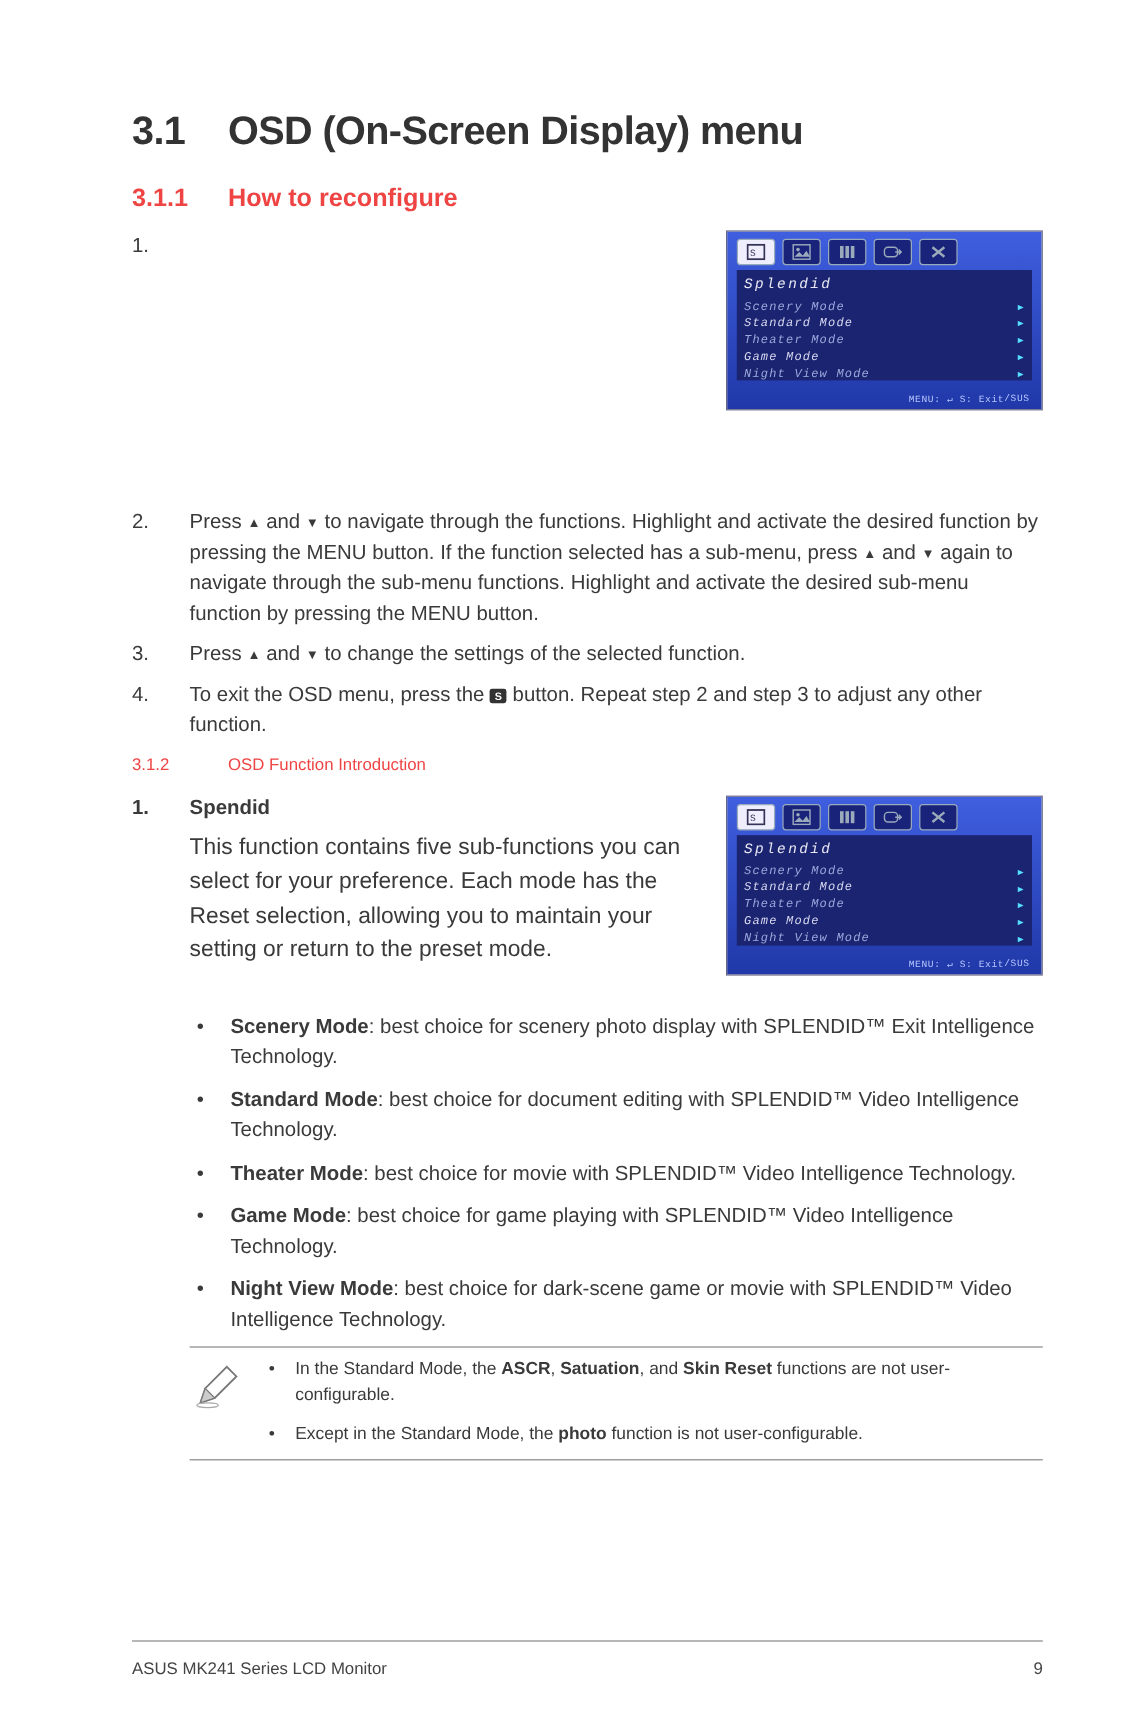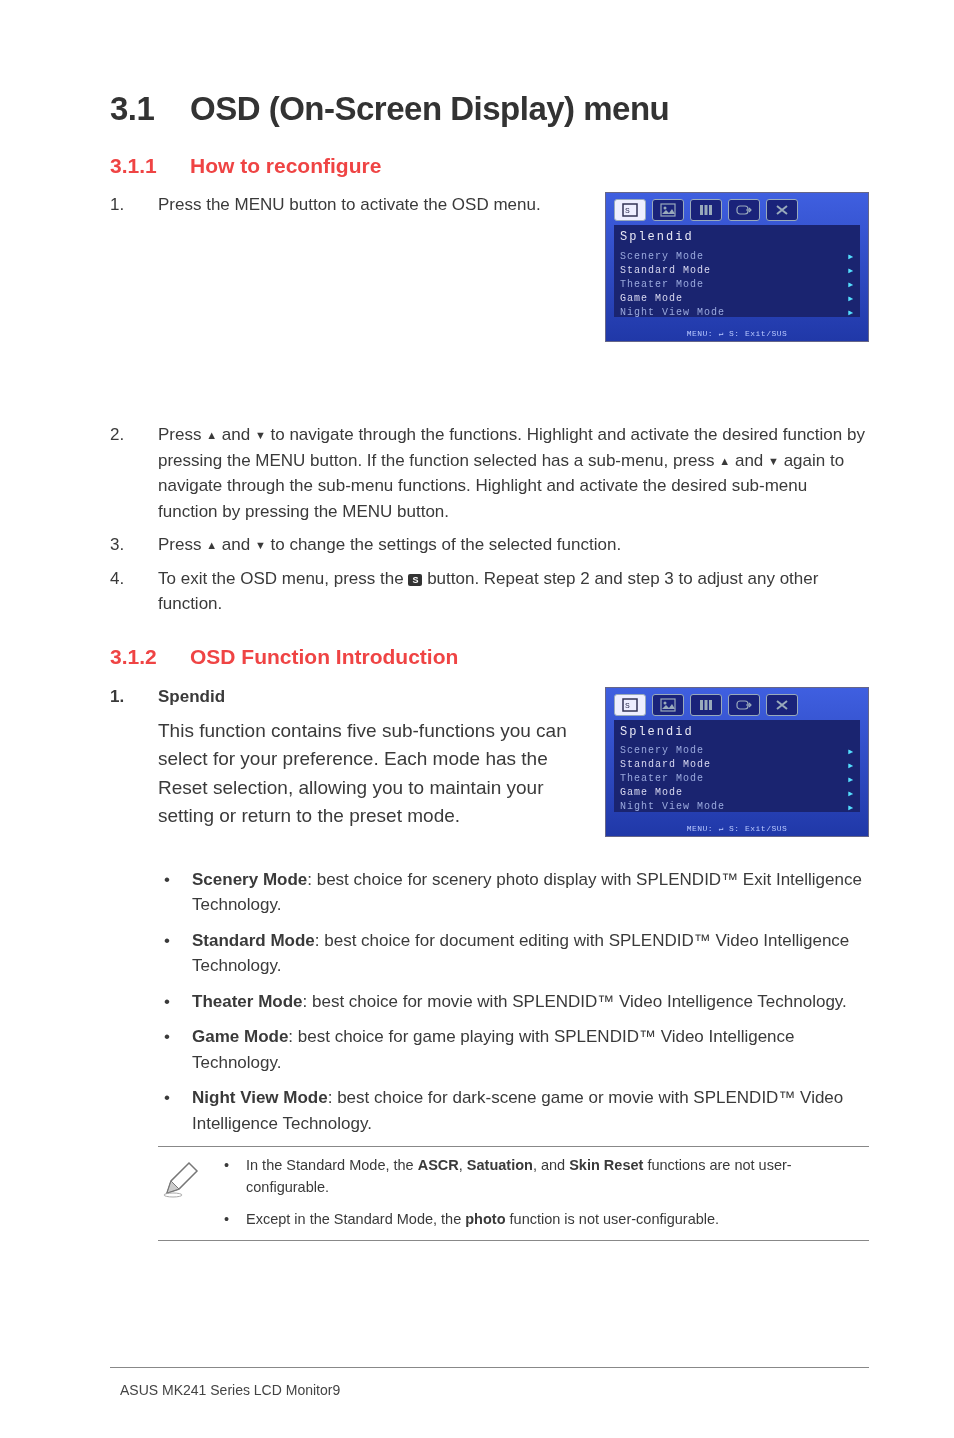--- a/index.html
+++ b/index.html
@@ -39,67 +39,66 @@
     background: linear-gradient(#3f5fe0,#2038a8);
     border: 1px solid #668;
     position: relative;
     font-family: 'Courier New', monospace;
     color:#fff;
   }
   .osd-tabs { display:flex; gap:6px; padding:6px 8px 4px 8px;}
   .osd-tab { width:32px; height:22px; background:#1a237a; border:1px solid #9ab; border-radius:3px; display:flex; align-items:center; justify-content:center;}
   .osd-tab.active { background:#eef; }
   .osd-tab svg { width:16px; height:14px; }
-  .osd-body { background:#1a2470; margin:0 8px; padding:4px 6px; height:92px; font-size:10px; line-height:1.4; color:#9aa9dd; letter-spacing:1px; position:relative;}
+  .osd-body { background:#1a2470; margin:0 8px; padding:4px 6px; height:92px; font-size:10px; line-height:1.4; color:#9aa9dd; letter-spacing:1px; position:relative;font-style:italic;}
   .osd-body .title { color:#e8e8f5; font-size:12px; letter-spacing:2px; margin-bottom:4px;}
   .osd-body .line { display:flex; justify-content:space-between; align-items:center;}
   .osd-body .line .tri { color:#55e0ff; font-size:8px;}
   .osd-body .hl { color:#d8d8f0;}
-  .osd-foot { position:absolute; bottom:3px; left:10px; right:10px; font-size:8px; color:#b8c8ff; letter-spacing:0.5px; display:flex; justify-content:center;}
+  .osd-foot { position:absolute; bottom:3px; left:10px; right:10px; font-size:8px; color:#b8c8ff; letter-spacing:0.5px; display:flex; justify-content:flex-end;}
   .second-block ol.numlist > li { margin-bottom:8px;}
   .tri-glyph { display:inline-block; font-size:11px; vertical-align:1px;}
   .s-glyph { display:inline-block; width:14px; height:12px; background:#333; color:#fff; font-size:9px; line-height:12px; text-align:center; border-radius:2px; vertical-align:1px; font-weight:bold;}
-  h2.func-intro { margin-top:28px; margin-bottom:18px; font-size:21px; font-weight:bold;}
+  h2.func-intro { margin-top:12px; margin-bottom:18px; font-size:14px; font-weight:normal;}
   .row-func { display:flex; gap:30px; align-items:flex-start;}
   .func-left { flex:1;}
   .bold-item-head { font-weight:bold; font-size:17px; margin-bottom:10px; display:flex;}
   .bold-item-head .n { width:48px; flex:0 0 48px;}
   .func-para { font-size:19px; line-height:1.5; margin-left:48px; margin-bottom:22px;}
   ul.bullets { list-style:none; margin:14px 0 0 48px; padding:0;}
   ul.bullets > li { display:flex; font-size:17px; line-height:1.5; margin-bottom:10px;}
   ul.bullets > li .b { width:34px; flex:0 0 34px; text-align:left; padding-left:6px;}
   ul.bullets > li .t { flex:1;}
   .note-box { display:flex; margin:8px 0 0 48px; border-top:1px solid #888; border-bottom:1px solid #888; padding:8px 0 10px 0; gap:16px;}
   .note-icon { width:46px; flex:0 0 46px; display:flex; align-items:flex-start; justify-content:center; padding-top:4px;}
   .note-icon svg { width:40px; height:40px;}
   .note-list { flex:1; list-style:none; padding:0; margin:0;}
   .note-list li { display:flex; font-size:14.5px; line-height:1.5; margin-bottom:10px;}
   .note-list li:last-child { margin-bottom:0;}
   .note-list li .b { width:26px; flex:0 0 26px; padding-left:4px;}
   .note-list li .t { flex:1;}
-  .footer { position:absolute; bottom:40px; left:110px; right:85px; display:flex; font-size:14px; color:#444; border-top: none; margin-left: 10px;}
+  .footer { position:absolute; bottom:40px; left:110px; right:85px; display:flex; justify-content:space-between; font-size:14px; color:#444; border-top: none;}
   .footer-line { position:absolute; bottom:70px; left:110px; right:85px; height:1px; background:#888;}
 </style>
 </head>
 <body>
 
 <h1 class="main-heading">
   <span class="num">3.1</span><span>OSD (On-Screen Display) menu</span>
 </h1>
 
 <h2 class="sub-heading">
   <span class="num">3.1.1</span><span>How to reconfigure</span>
 </h2>
 
 <div class="row-top">
   <div class="left-col">
     <ol class="numlist">
       <li>
         <span class="n">1.</span>
-        <span class="t">Press the MENU button to activate the OSD menu.</span>
       </li>
     </ol>
   </div>
   <div class="osd-shot">
     <div class="osd-tabs">
       <div class="osd-tab active">
           <svg viewBox="0 0 16 14">
             <rect x="1" y="1" width="14" height="12" fill="none" stroke="#335" stroke-width="1.5"></rect>
             <text x="3" y="10" font-size="8" fill="#335">S</text>
           </svg>

